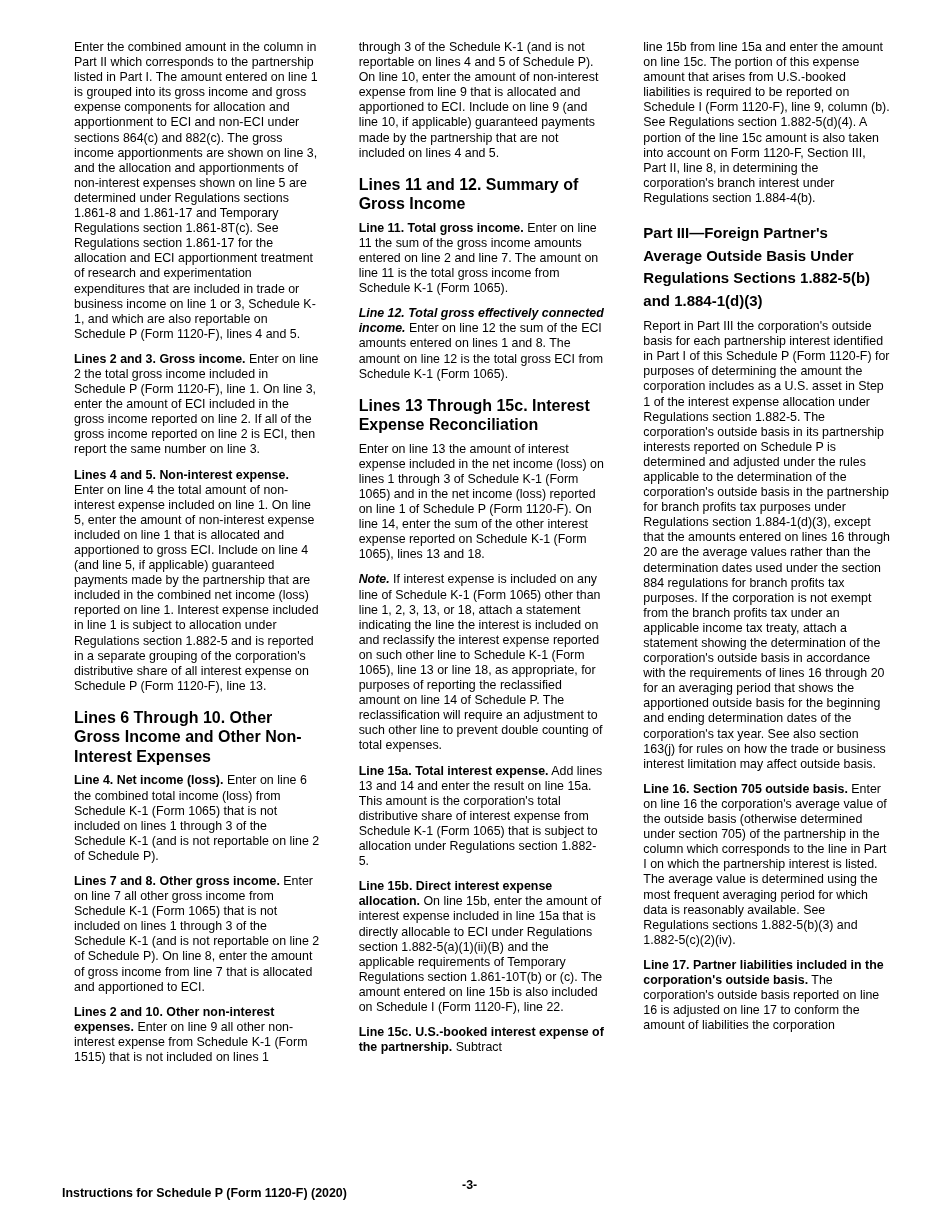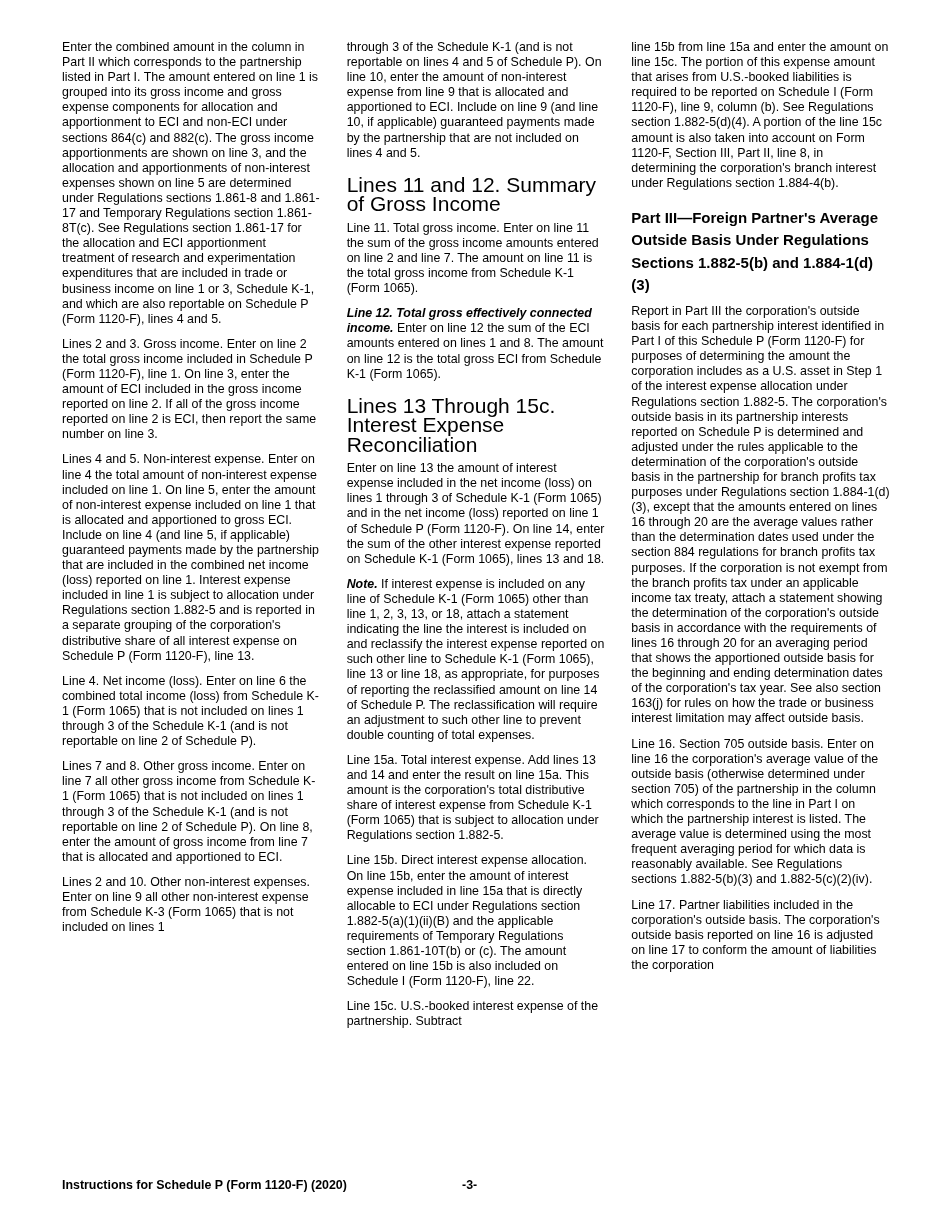--- a/index.html
+++ b/index.html
@@ -25,36 +25,37 @@
   .columns {
     display: flex;
     flex-direction: row;
     gap: 26px;
     height: 1110px;
   }
   .col {
     width: 262px;
     font-size: 12.4px;
     line-height: 15.1px;
+    margin-left: 12px;
   }
   p {
     margin: 0 0 10px 0;
     text-align: left;
   }
   .run-in {
-    font-weight: normal;
+    font-weight: bold;
   }
   .run-in-italic {
     font-weight: bold;
     font-style: italic;
   }
   h2.section {
-    font-size: 21px;
+    font-size: 16px;
     line-height: 19.5px;
-    font-weight: normal;
+    font-weight: bold;
     margin: 14px 0 7px 0;
   }
   h2.part {
     font-size: 15px;
     line-height: 22.5px;
     font-weight: bold;
     margin: 16px 0 7px 0;
   }
   .footer {
     position: absolute;
@@ -64,41 +65,42 @@
     font-size: 12.4px;
     font-weight: bold;
   }
   .footer-inner {
     position: relative;
     height: 16px;
   }
   .footer-title {
     position: absolute;
     left: 0;
-    top: 0;
+    top: 8px;
   }
   .footer-page {
     position: absolute;
     left: 400px;
     top: 0;
   }
 </style>
 </head>
 <body>
 
 <div class="page">
   <div class="columns">
 
     <div class="col">
       <p>Enter the combined amount in the column in Part II which corresponds to the partnership listed in Part I. The amount entered on line 1 is grouped into its gross income and gross expense components for allocation and apportionment to ECI and non-ECI under sections 864(c) and 882(c). The gross income apportionments are shown on line 3, and the allocation and apportionments of non-interest expenses shown on line 5 are determined under Regulations sections 1.861-8 and 1.861-17 and Temporary Regulations section 1.861-8T(c). See Regulations section 1.861-17 for the allocation and ECI apportionment treatment of research and experimentation expenditures that are included in trade or business income on line 1 or 3, Schedule K-1, and which are also reportable on Schedule P (Form 1120-F), lines 4 and 5.</p>
       <p><span class="run-in">Lines 2 and 3. Gross income.</span> <span>Enter on line 2 the total gross income included in Schedule P (Form 1120-F), line 1. On line 3, enter the amount of ECI included in the gross income reported on line 2. If all of the gross income reported on line 2 is ECI, then report the same number on line 3.</span></p>
       <p><span class="run-in">Lines 4 and 5. Non-interest expense.</span> <span>Enter on line 4 the total amount of non-interest expense included on line 1. On line 5, enter the amount of non-interest expense included on line 1 that is allocated and apportioned to gross ECI. Include on line 4 (and line 5, if applicable) guaranteed payments made by the partnership that are included in the combined net income (loss) reported on line 1. Interest expense included in line 1 is subject to allocation under Regulations section 1.882-5 and is reported in a separate grouping of the corporation's distributive share of all interest expense on Schedule P (Form 1120-F), line 13.</span></p>
+      <h2 class="section">Lines 6 Through 10. Other Gross Income and Other Non-Interest Expenses</h2>
       <p><span class="run-in">Line 4. Net income (loss).</span> <span>Enter on line 6 the combined total income (loss) from Schedule K-1 (Form 1065) that is not included on lines 1 through 3 of the Schedule K-1 (and is not reportable on line 2 of Schedule P).</span></p>
       <p><span class="run-in">Lines 7 and 8. Other gross income.</span> <span>Enter on line 7 all other gross income from Schedule K-1 (Form 1065) that is not included on lines 1 through 3 of the Schedule K-1 (and is not reportable on line 2 of Schedule P). On line 8, enter the amount of gross income from line 7 that is allocated and apportioned to ECI.</span></p>
-      <p><span class="run-in">Lines 2 and 10. Other non-interest expenses.</span> <span>Enter on line 9 all other non-interest expense from Schedule K-3 (Form 1065) that is not included on lines 1</span></p>
+      <p><span class="run-in">Lines 2 and 10. Other non-interest expenses.</span> <span>Enter on line 9 all other non-interest expense from Schedule K-1 (Form 1515) that is not included on lines 1</span></p>
     </div>
 
     <div class="col">
       <p>through 3 of the Schedule K-1 (and is not reportable on lines 4 and 5 of Schedule P). On line 10, enter the amount of non-interest expense from line 9 that is allocated and apportioned to ECI. Include on line 9 (and line 10, if applicable) guaranteed payments made by the partnership that are not included on lines 4 and 5.</p>
       <h2 class="section">Lines 11 and 12. Summary of Gross Income</h2>
       <p><span class="run-in">Line 11. Total gross income.</span> <span>Enter on line 11 the sum of the gross income amounts entered on line 2 and line 7. The amount on line 11 is the total gross income from Schedule K-1 (Form 1065).</span></p>
       <p><span class="run-in-italic">Line 12. Total gross effectively connected income.</span> <span>Enter on line 12 the sum of the ECI amounts entered on lines 1 and 8. The amount on line 12 is the total gross ECI from Schedule K-1 (Form 1065).</span></p>
       <h2 class="section">Lines 13 Through 15c. Interest Expense Reconciliation</h2>
       <p>Enter on line 13 the amount of interest expense included in the net income (loss) on lines 1 through 3 of Schedule K-1 (Form 1065) and in the net income (loss) reported on line 1 of Schedule P (Form 1120-F). On line 14, enter the sum of the other interest expense reported on Schedule K-1 (Form 1065), lines 13 and 18.</p>
       <p><span class="run-in-italic">Note.</span> <span>If interest expense is included on any line of Schedule K-1 (Form 1065) other than line 1, 2, 3, 13, or 18, attach a statement indicating the line the interest is included on and reclassify the interest expense reported on such other line to Schedule K-1 (Form 1065), line 13 or line 18, as appropriate, for purposes of reporting the reclassified amount on line 14 of Schedule P. The reclassification will require an adjustment to such other line to prevent double counting of total expenses.</span></p>

